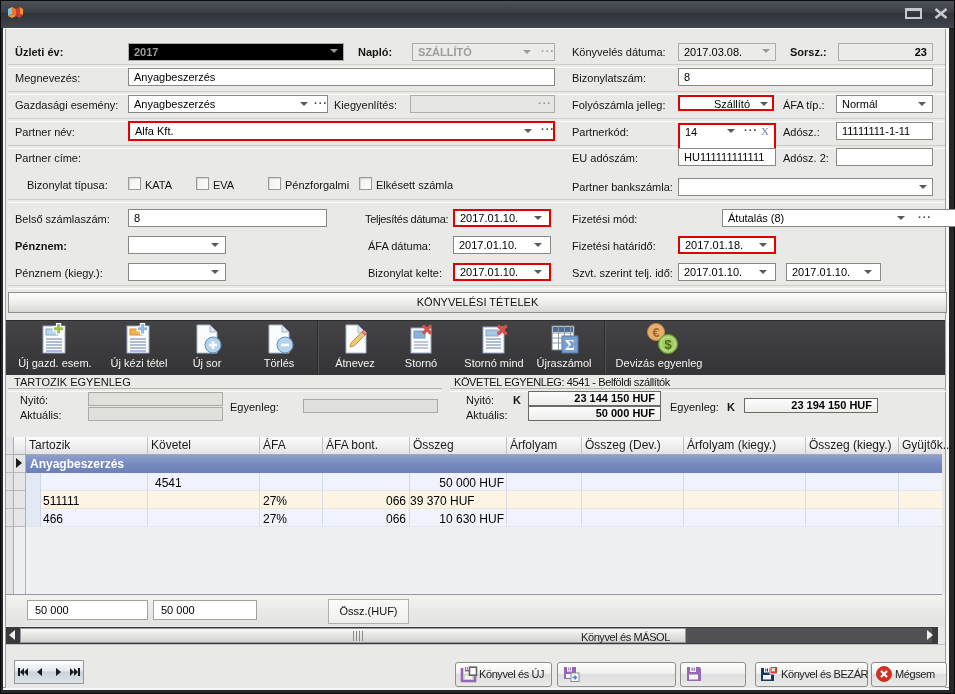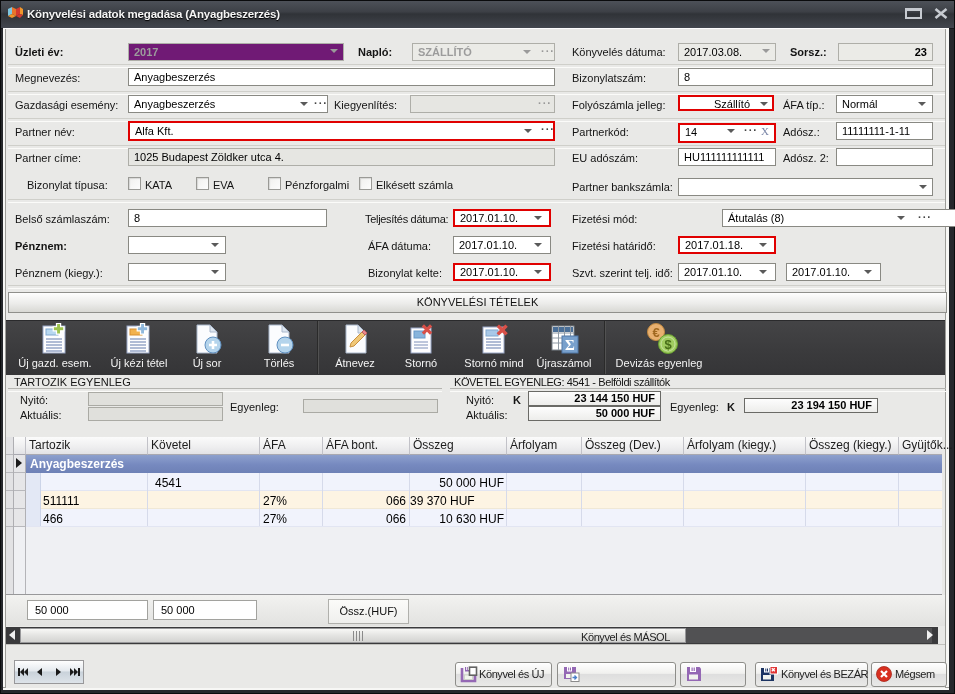--- a/index.html
+++ b/index.html
@@ -32,21 +32,20 @@
 
   <div class="abs" style="left:1px;top:1px;width:953px;height:27px;background:linear-gradient(#4d5158,#3d4046 40%,#303338 48%,#34373c 60%,#42464e 100%);border-bottom:1px solid #17181b;"></div>
   <svg class="abs" style="left:7px;top:5px;" width="17" height="17" viewBox="0 0 17 17">
     <polygon points="1,4 5,2 5,9 1,11" fill="#7ec6e0"></polygon>
     <polygon points="5,2 9,4 9,11 5,9" fill="#e8762c"></polygon>
     <polygon points="9,4 13,2 13,9 9,11" fill="#d43a2f"></polygon>
     <polygon points="13,2 16,4 16,10 13,9" fill="#f0962c"></polygon>
     <polygon points="1,11 5,13 9,11 5,9" fill="#f0962c"></polygon>
     <polygon points="9,11 13,13 16,10 13,9" fill="#d43a2f"></polygon>
   </svg>
-  <div class="abs" style="left:27px;top:8px;font-size:11.5px;font-weight:bold;color:#f6f6f6;letter-spacing:-0.2px;text-shadow:0 1px 1px #000;">Könyvelési adatok megadása (Anyagbeszerzés)</div>
   <div class="abs" style="left:905px;top:8px;width:17px;height:11px;border:2px solid #c6cad0;border-top:3px solid #c6cad0;box-sizing:border-box;"></div>
   <svg class="abs" style="left:934px;top:8px;" width="14" height="11" viewBox="0 0 14 11">
     <path d="M1.5,1 L12.5,10 M12.5,1 L1.5,10" stroke="#c6cad0" stroke-width="2.6"></path>
   </svg>
 
   <div class="content"></div>
   <div class="abs" style="left:3px;top:28px;width:2px;height:662px;background:#f7f7f5;"></div>
   <div class="abs" style="left:5px;top:28px;width:1px;height:662px;background:#9c9c98;"></div>
   <div class="abs" style="left:945px;top:28px;width:1px;height:662px;background:#9c9c98;"></div>
   <div class="abs" style="left:946px;top:28px;width:3px;height:662px;background:#f7f7f5;"></div>
@@ -55,21 +54,21 @@
   <div class="abs" style="left:4px;top:28px;width:942px;height:1px;background:#fdfdfd;"></div>
 
   <div class="sep" style="top:64px;"></div>
   <div class="sep" style="top:91px;"></div>
   <div class="sep" style="top:118px;"></div>
   <div class="sep" style="top:145px;"></div>
   <div class="sep" style="top:199px;"></div>
   <div class="sep" style="top:285px;"></div>
 
   <div class="lblb" style="left:15px;top:46px;">Üzleti év:</div>
-  <div class="fld dis" style="left:128px;top:43px;width:214px;height:16px;background:#701a75;">
+  <div class="fld dis" style="left:128px;top:43px;width:214px;height:16px;background:#000000;">
       <span class="tx" style="color:#9c9c9c;font-weight:bold;top:2px;">2017</span>
     </div>
   <div class="arr" style="left:330px;top:49px;border-top-color:#9a9a9a;"></div>
   <div class="lblb" style="left:358px;top:46px;">Napló:</div>
   <div class="fld dis" style="left:412px;top:43px;width:141px;height:16px;background:#ebebe7;">
       <span class="tx" style="color:#9c9c9c;font-weight:bold;top:2px;">SZÁLLÍTÓ</span>
     </div>
   <div class="arr" style="left:523px;top:50px;border-top-color:#9a9a9a;"></div>
   <div class="dots" style="left:541px;top:45px;color:#999;">···</div>
   <div class="lbl" style="left:572px;top:46px;">Könyvelés dátuma:</div>
@@ -111,35 +110,32 @@
     </div>
   <div class="arr" style="left:918px;top:102px;"></div>
 
   <div class="lbl" style="left:15px;top:126px;">Partner név:</div>
   <div class="fld red" style="left:128px;top:121px;width:427px;height:20px;box-sizing:border-box;">
       <span class="tx" style="top:2px;">Alfa Kft.</span>
     </div>
   <div class="arr" style="left:524px;top:129px;"></div>
   <div class="dots" style="left:541px;top:123px;">···</div>
   <div class="lbl" style="left:572px;top:126px;">Partnerkód:</div>
-  <div class="fld red" style="left:678px;top:123px;width:98px;height:20px;box-sizing:border-box;">
+  <div class="fld red" style="left:678px;top:123px;width:98px;height:36px;box-sizing:border-box;">
       <span class="tx" style="top:1px;">14</span>
     </div>
   <div class="arr" style="left:727px;top:129px;"></div>
   <div class="dots" style="left:744px;top:124px;">···</div>
   <div class="abs" style="left:761px;top:125px;font-size:11px;color:#7a86a8;font-family:'Liberation Serif',serif;">X</div>
   <div class="lbl" style="left:783px;top:126px;">Adósz.:</div>
   <div class="fld" style="left:836px;top:122px;width:95px;height:16px;text-align:right;">
       <span class="tx">11111111-1-11</span>
     </div>
 
   <div class="lbl" style="left:15px;top:152px;">Partner címe:</div>
-  <div class="fld dis" style="left:128px;top:148px;width:425px;height:16px;">
-      <span class="tx">1025 Budapest Zöldker utca 4.</span>
-    </div>
   <div class="lbl" style="left:572px;top:152px;">EU adószám:</div>
   <div class="fld" style="left:678px;top:148px;width:96px;height:16px;">
       <span class="tx">HU111111111111</span>
     </div>
   <div class="lbl" style="left:783px;top:152px;">Adósz. 2:</div>
   <div class="fld" style="left:836px;top:148px;width:95px;height:16px;"></div>
 
   <div class="lbl" style="left:15px;top:179px;padding-left:12px;">Bizonylat típusa:</div>
   <div class="cb" style="left:128px;top:177px;"></div>
     <div class="lbl" style="left:145px;top:179px;">KATA</div>

